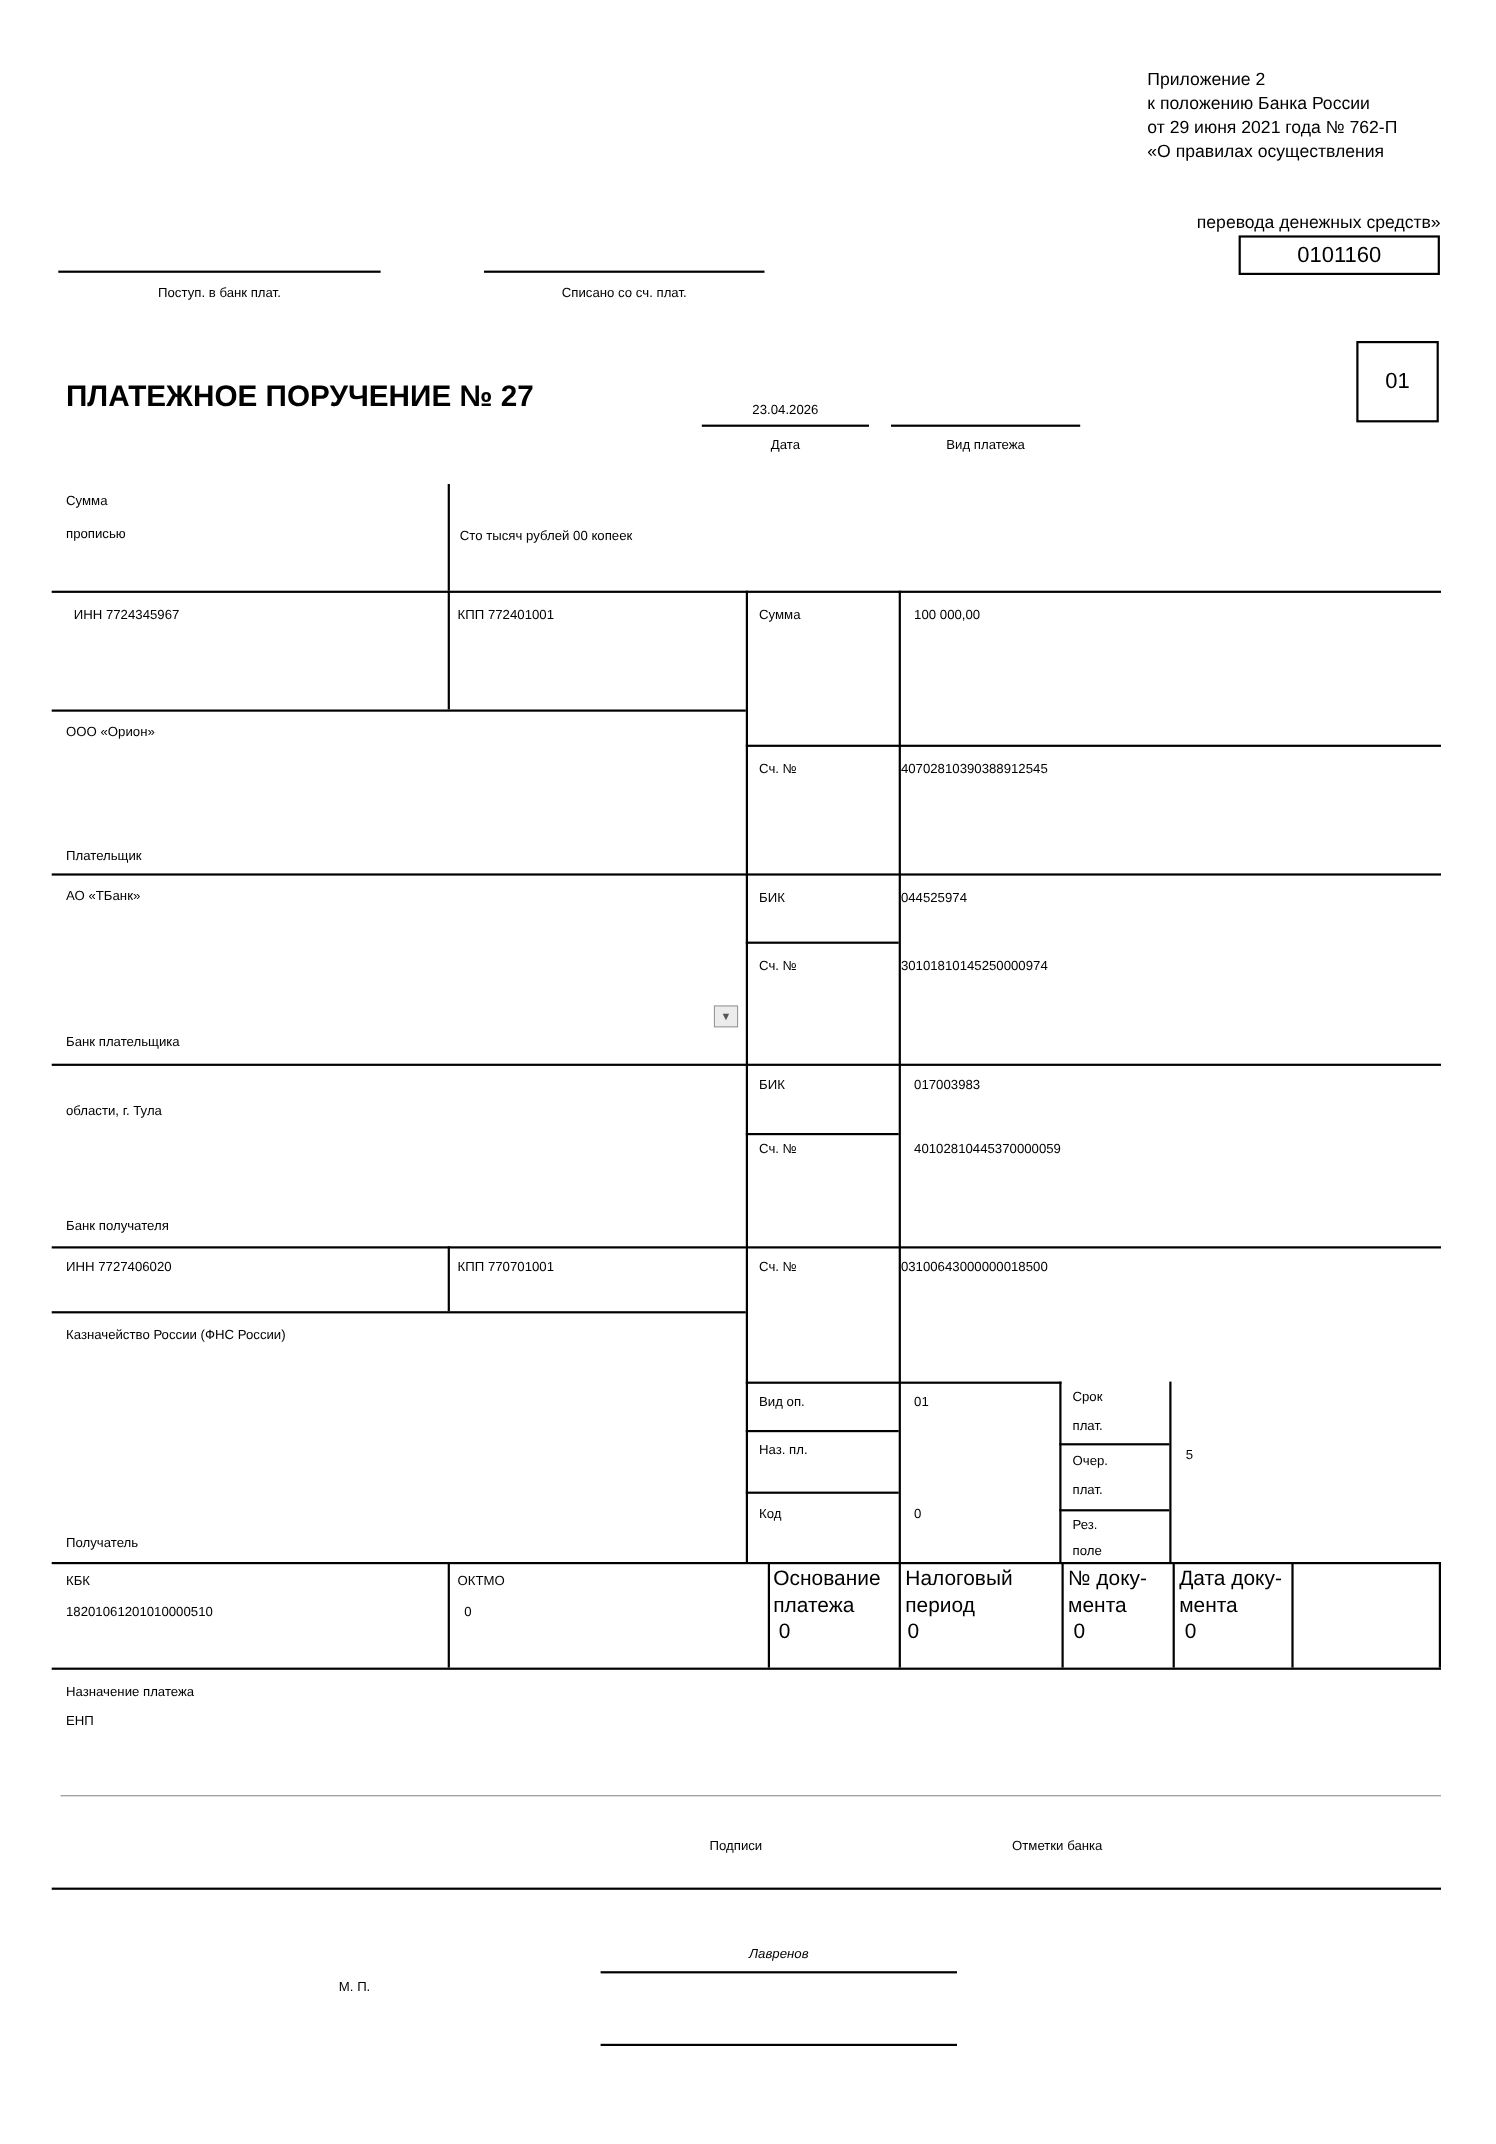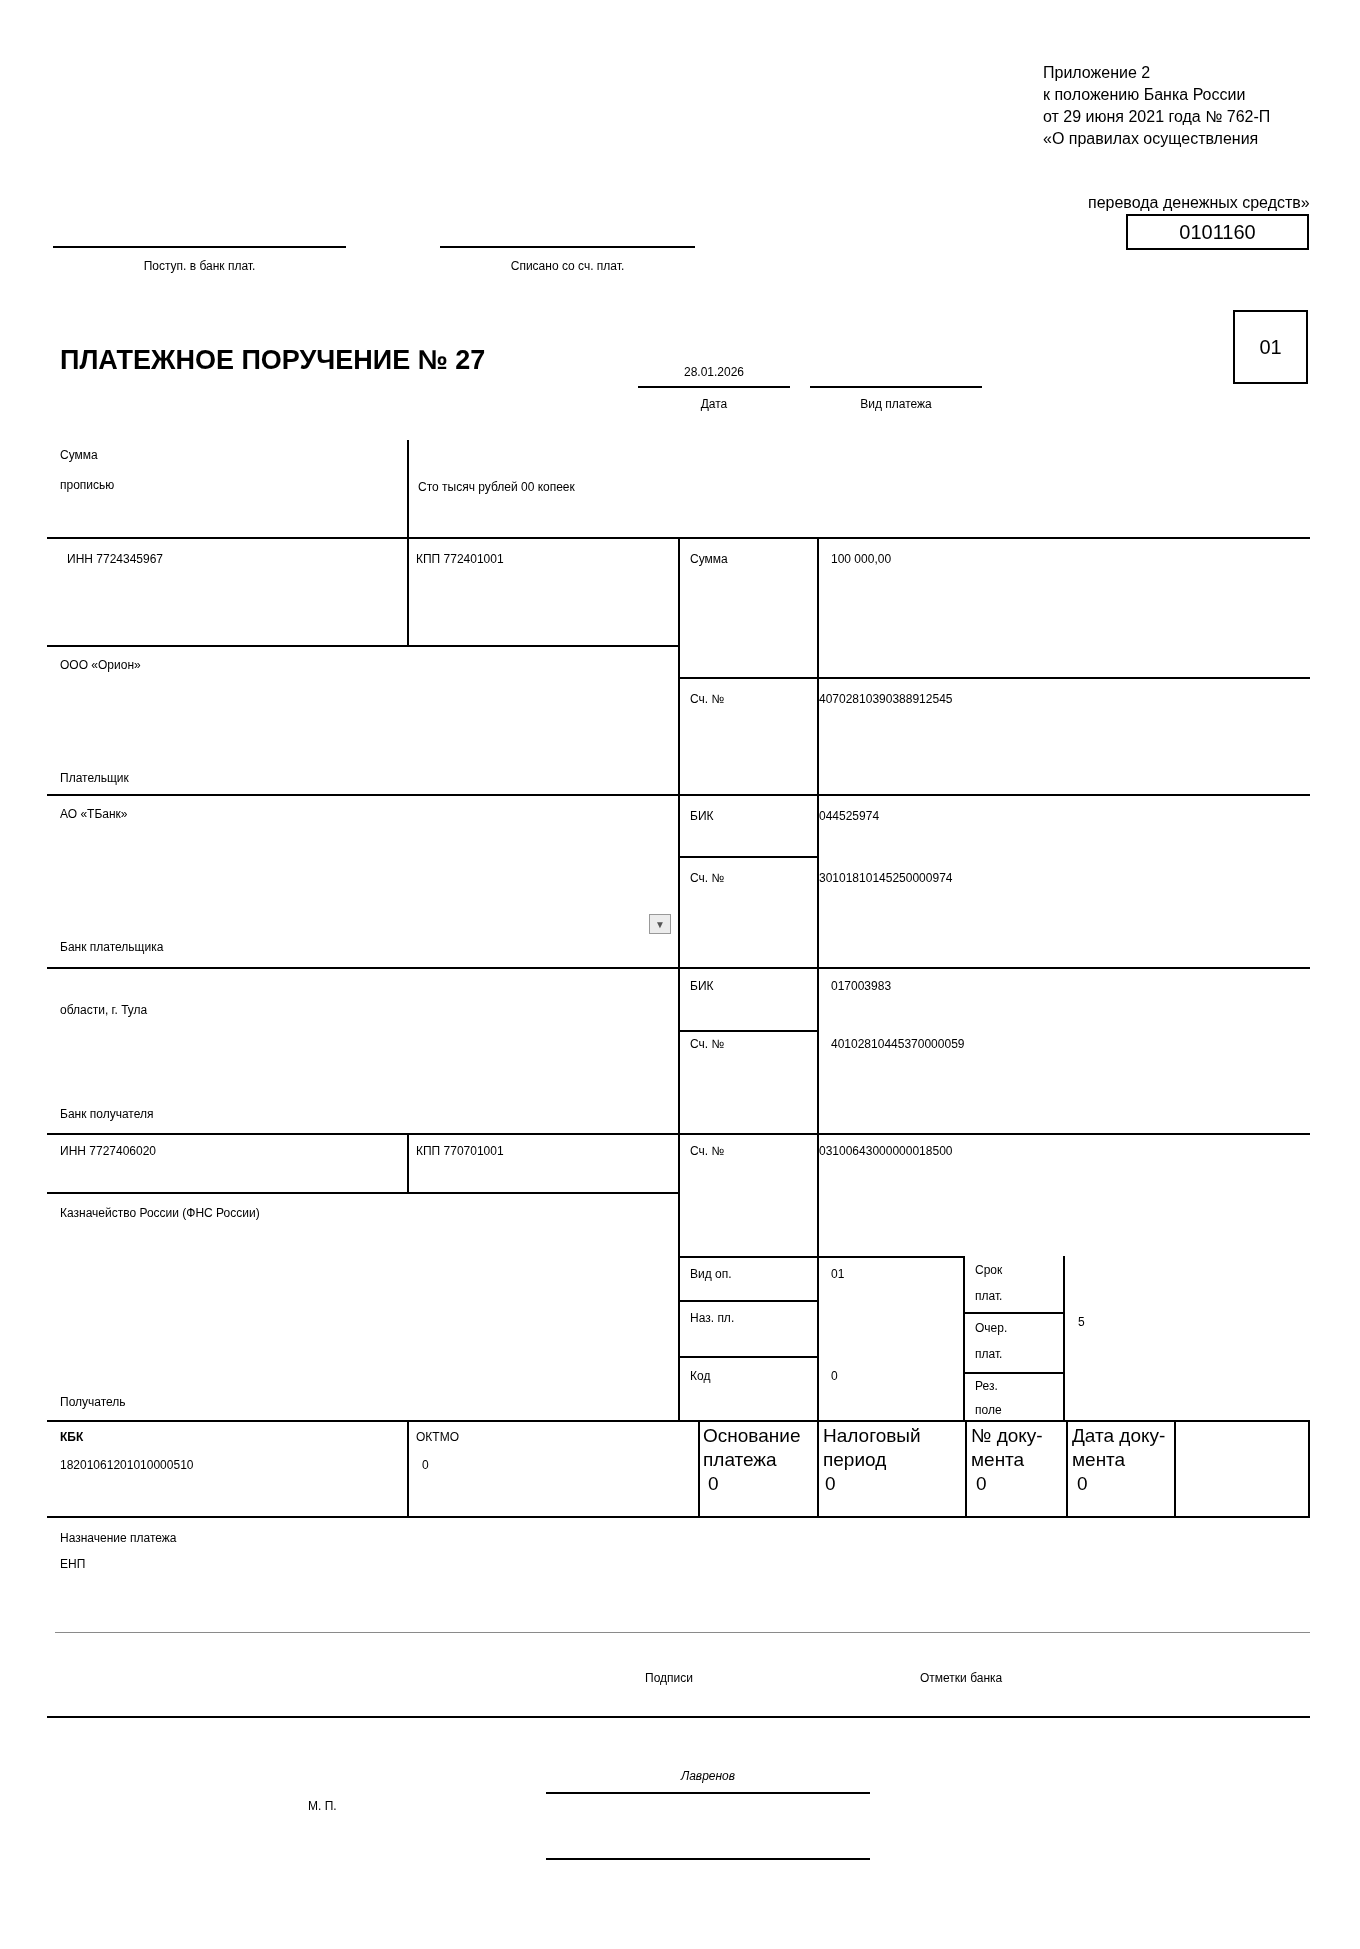--- a/index.html
+++ b/index.html
@@ -40,21 +40,21 @@
   <div class="hline" style="left:53px;top:246px;width:293px;"></div>
   <div class="hline" style="left:440px;top:246px;width:255px;"></div>
   <div class="t t-center" style="left:53px;top:254px;width:293px;">Поступ. в банк плат.</div>
   <div class="t t-center" style="left:440px;top:254px;width:255px;">Списано со сч. плат.</div>
 
   <div class="box" style="left:1233px;top:310px;width:71px;height:70px;">
     <span>01</span>
   </div>
 
   <div class="t-title" style="left:60px;top:344px;">ПЛАТЕЖНОЕ ПОРУЧЕНИЕ № 27</div>
-  <div class="t t-center" style="left:638px;top:360px;width:152px;">28.01.2026</div>
+  <div class="t t-center" style="left:638px;top:360px;width:152px;">23.04.2026</div>
   <div class="hline" style="left:638px;top:386px;width:152px;"></div>
   <div class="t t-center" style="left:638px;top:392px;width:152px;">Дата</div>
   <div class="hline" style="left:810px;top:386px;width:172px;"></div>
   <div class="t t-center" style="left:810px;top:392px;width:172px;">Вид платежа</div>
 
   <div class="t" style="left:60px;top:443px;">Сумма</div>
   <div class="t" style="left:60px;top:473px;">прописью</div>
   <div class="vline" style="left:407px;top:440px;height:97px;"></div>
   <div class="t" style="left:418px;top:475px;">Сто тысяч рублей 00 копеек</div>
 
@@ -136,21 +136,21 @@
 
   <div class="hline" style="left:47px;top:1420px;width:1263px;"></div>
   <div class="hline" style="left:47px;top:1516px;width:1263px;"></div>
   <div class="vline" style="left:407px;top:1420px;height:96px;"></div>
   <div class="vline" style="left:698px;top:1420px;height:96px;"></div>
   <div class="vline" style="left:965px;top:1420px;height:96px;"></div>
   <div class="vline" style="left:1066px;top:1420px;height:96px;"></div>
   <div class="vline" style="left:1174px;top:1420px;height:96px;"></div>
   <div class="vline" style="left:1308px;top:1420px;height:96px;"></div>
 
-  <div class="t" style="left:60px;top:1425px;font-weight:bold;">КБК</div>
+  <div class="t" style="left:60px;top:1425px;">КБК</div>
   <div class="t" style="left:60px;top:1453px;">18201061201010000510</div>
   <div class="t" style="left:416px;top:1425px;">ОКТМО</div>
   <div class="t" style="left:422px;top:1453px;">0</div>
 
   <div class="t-cell" style="left:703px;top:1424px;">Основание</div>
   <div class="t-cell" style="left:703px;top:1448px;">платежа</div>
   <div class="t-cell" style="left:708px;top:1472px;">0</div>
 
   <div class="t-cell" style="left:823px;top:1424px;">Налоговый</div>
   <div class="t-cell" style="left:823px;top:1448px;">период</div>

